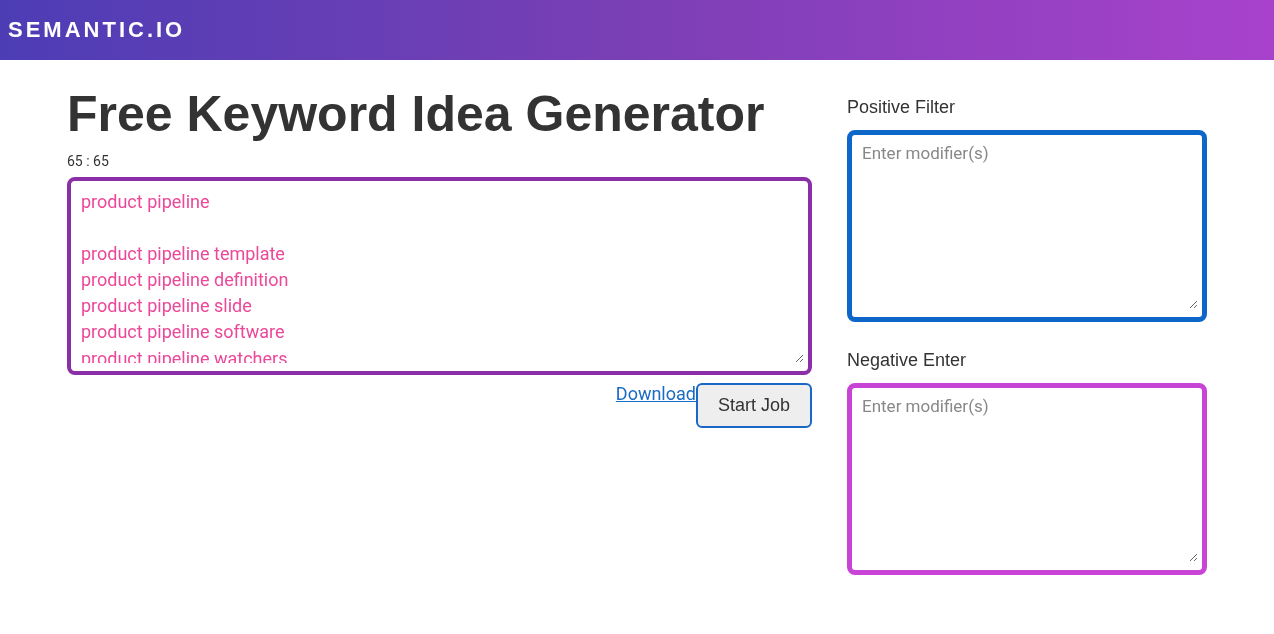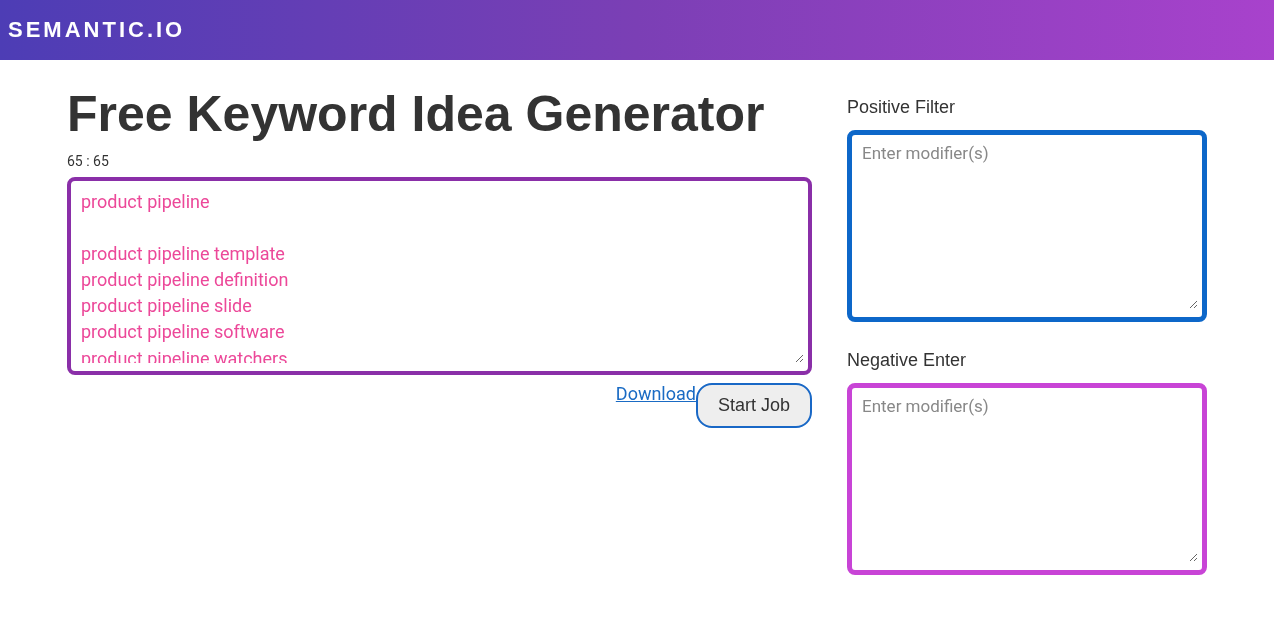--- a/index.html
+++ b/index.html
@@ -78,21 +78,21 @@
       margin-top: 6px;
     }
     .download-link {
       color: #1a6bc4;
       text-decoration: underline;
       font-size: 18px;
     }
     .start-button {
       background: #eee;
       border: 2px solid #1968c6;
-      border-radius: 16px;
+      border-radius: 6px;
       padding: 10px 20px;
       font-size: 18px;
       color: #333;
       cursor: pointer;
     }
     .filter-title {
       font-size: 18px;
       font-weight: 300;
       color: #333;
       margin-bottom: 12px;

